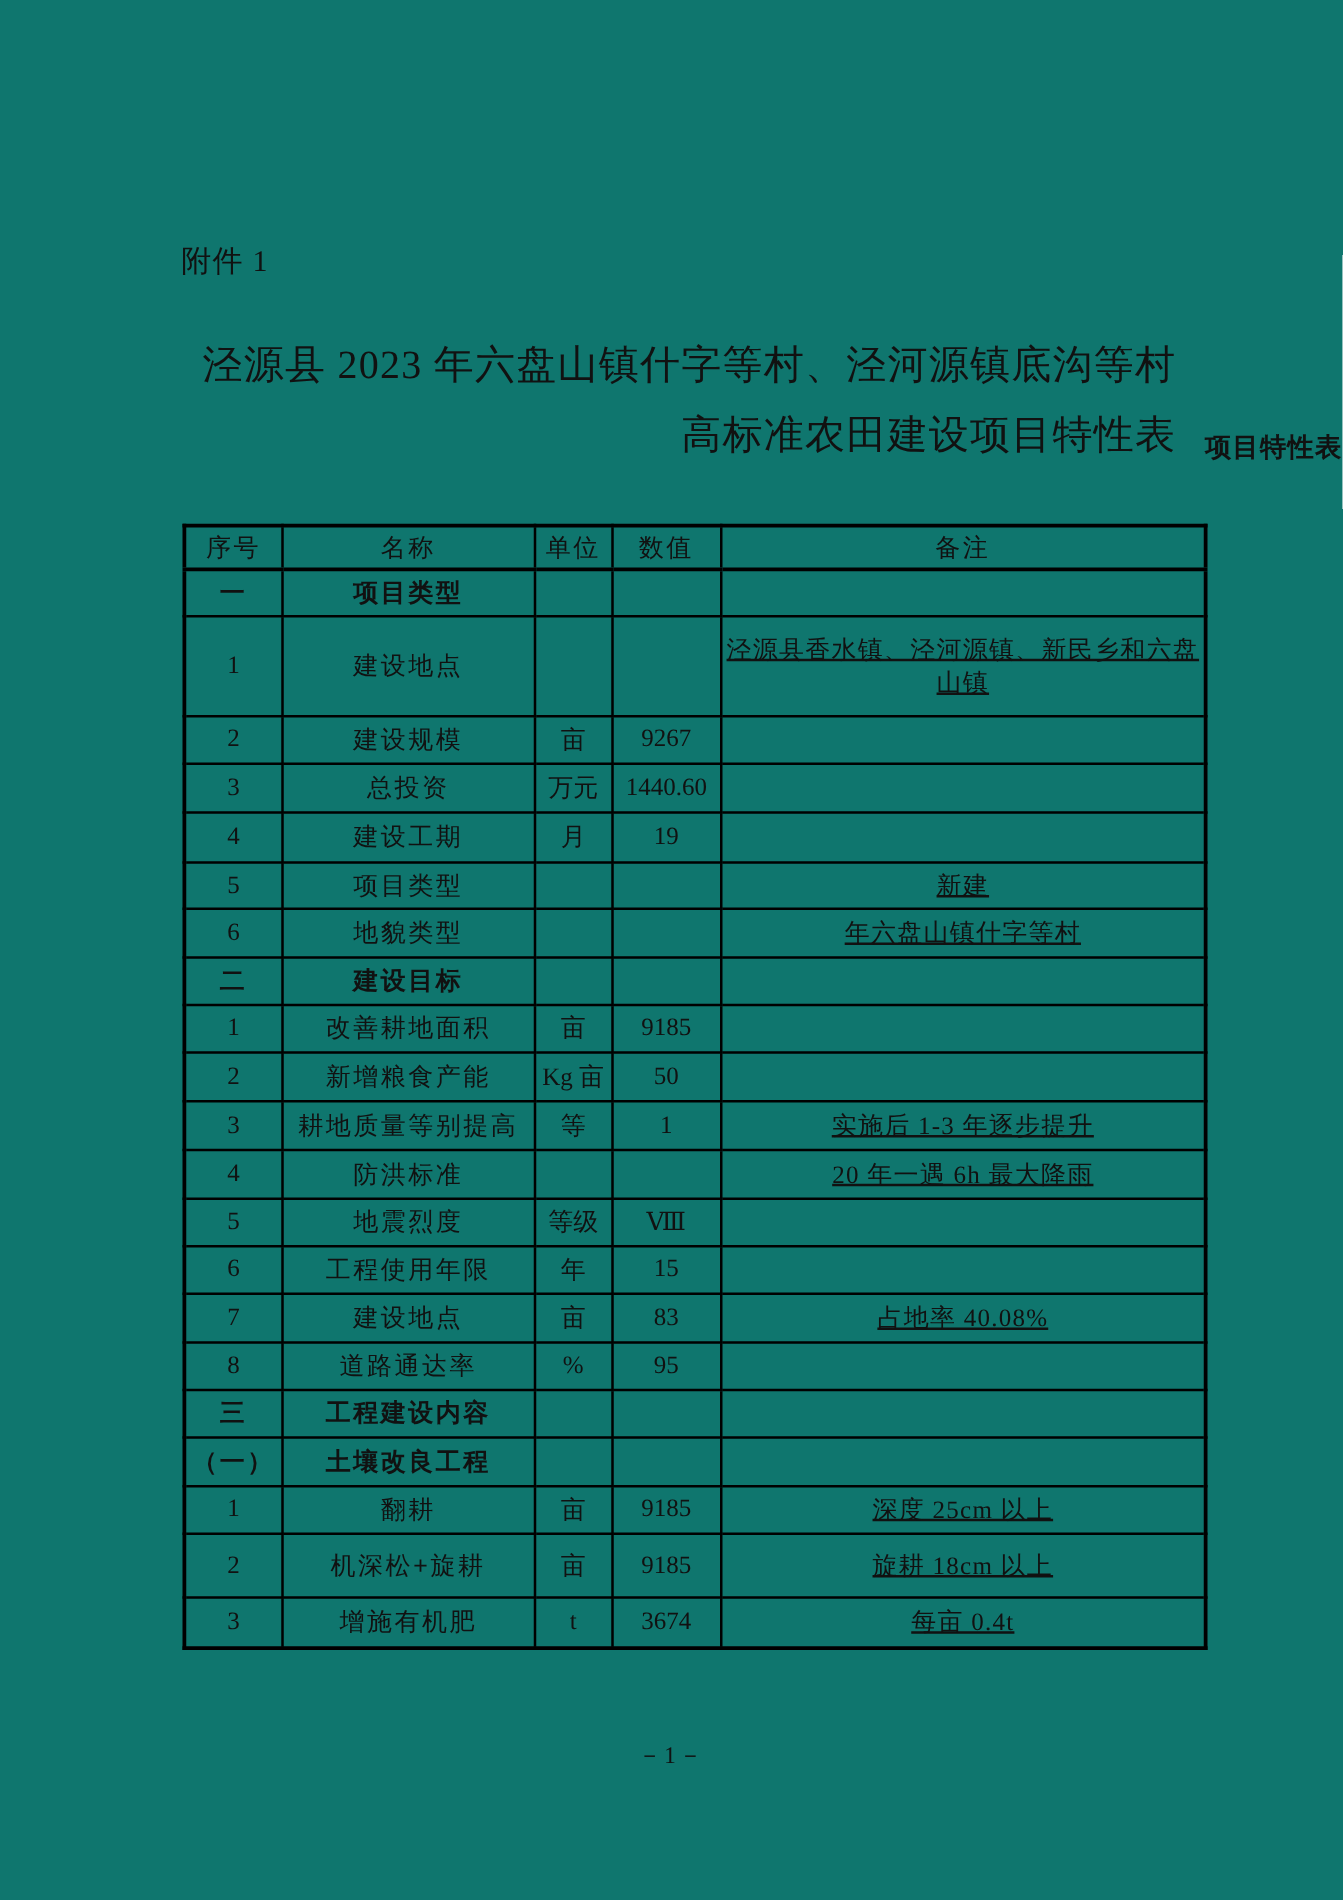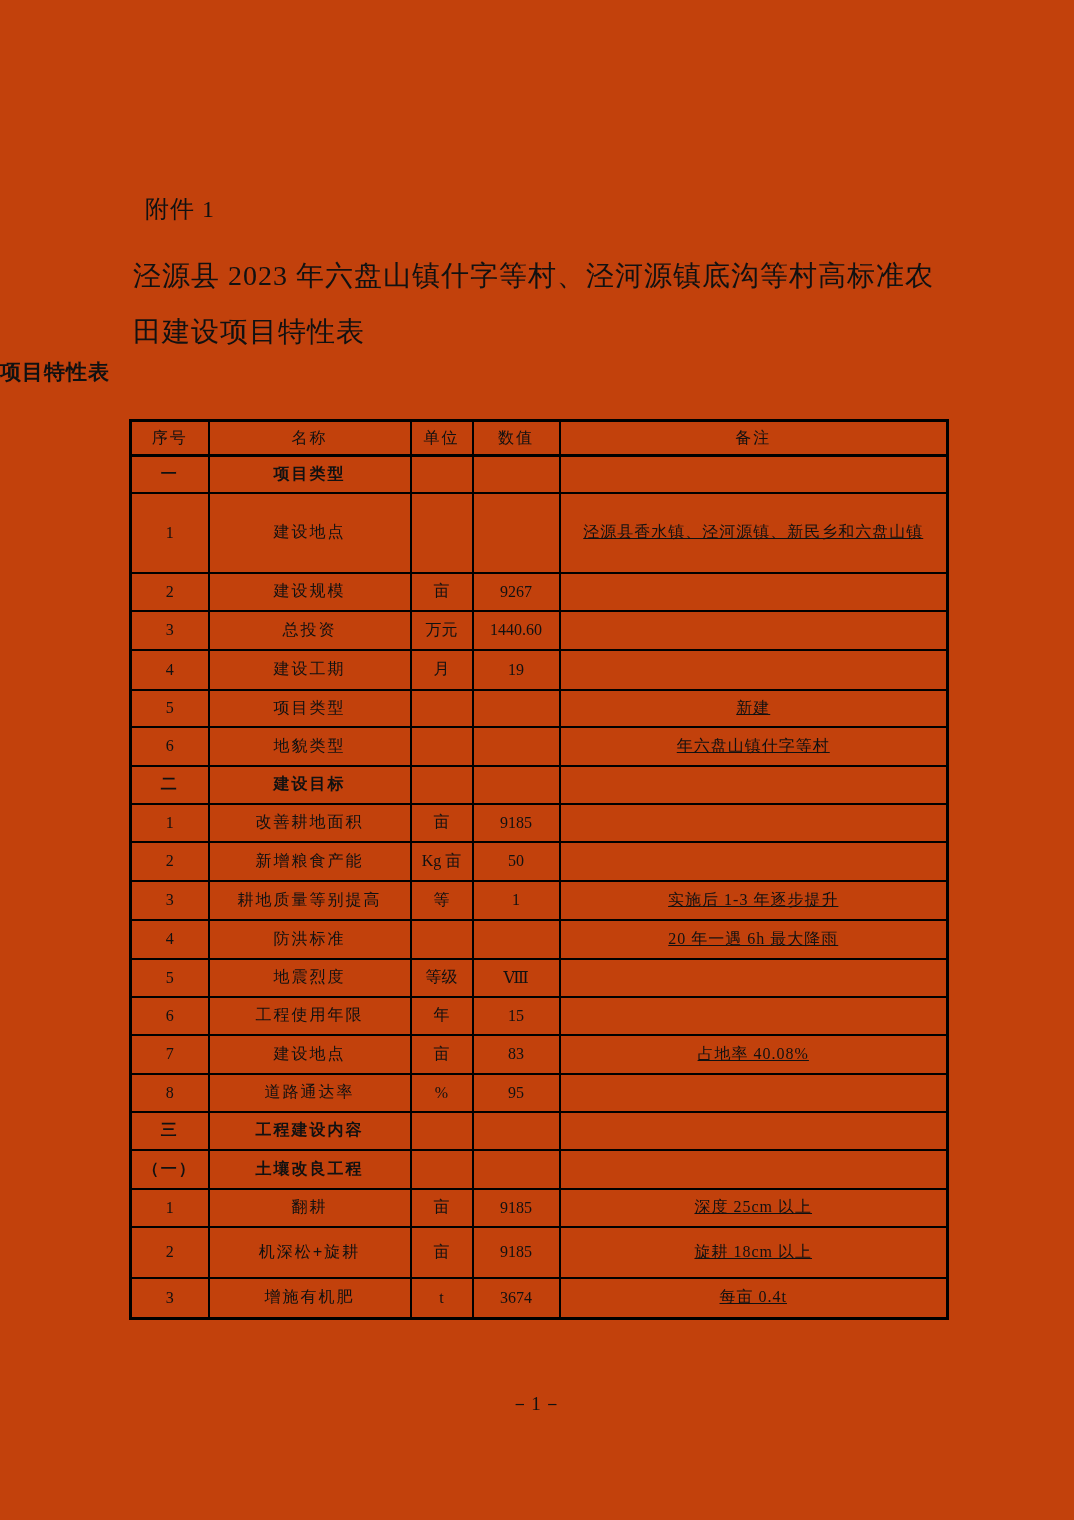--- a/index.html
+++ b/index.html
@@ -10,61 +10,61 @@
   body {
     width: 1074px;
     height: 1520px;
     position: relative;
     font-family: "Liberation Serif", "DejaVu Serif", serif;
     color: #111111;
   }
   .page {
     position: absolute;
     inset: 0;
-    background: #c2410c;
+    background: #0f766e;
   }
   .attachment-label {
     position: absolute;
     left: 145px;
     top: 193px;
     font-size: 24px;
     letter-spacing: 1px;
     white-space: pre;
   }
   .doc-title {
     position: absolute;
     left: 133px;
     width: 808px;
-    top: 248px;
-    font-size: 28px;
+    top: 263px;
+    font-size: 32px;
     line-height: 56px;
-    text-align: left;
+    text-align: right;
     letter-spacing: 1px;
     font-weight: 400;
   }
   .table-caption {
     position: absolute;
     left: 0;
     width: 100%;
-    top: 358px;
-    text-align: left;
+    top: 344px;
+    text-align: right;
     font-size: 21px;
     font-weight: bold;
     font-family: "Liberation Sans", "DejaVu Sans", sans-serif;
     letter-spacing: 1px;
   }
   table.feature-table {
     position: absolute;
-    left: 129px;
+    left: 146px;
     top: 419px;
     width: 817px;
     border-collapse: collapse;
     table-layout: fixed;
     border: 3px solid #000000;
-    font-size: 16px;
+    font-size: 20px;
   }
   .feature-table th,
   .feature-table td {
     border: 2px solid #000000;
     padding: 0 2px;
     text-align: center;
     vertical-align: middle;
     font-weight: 400;
     overflow: hidden;
   }

